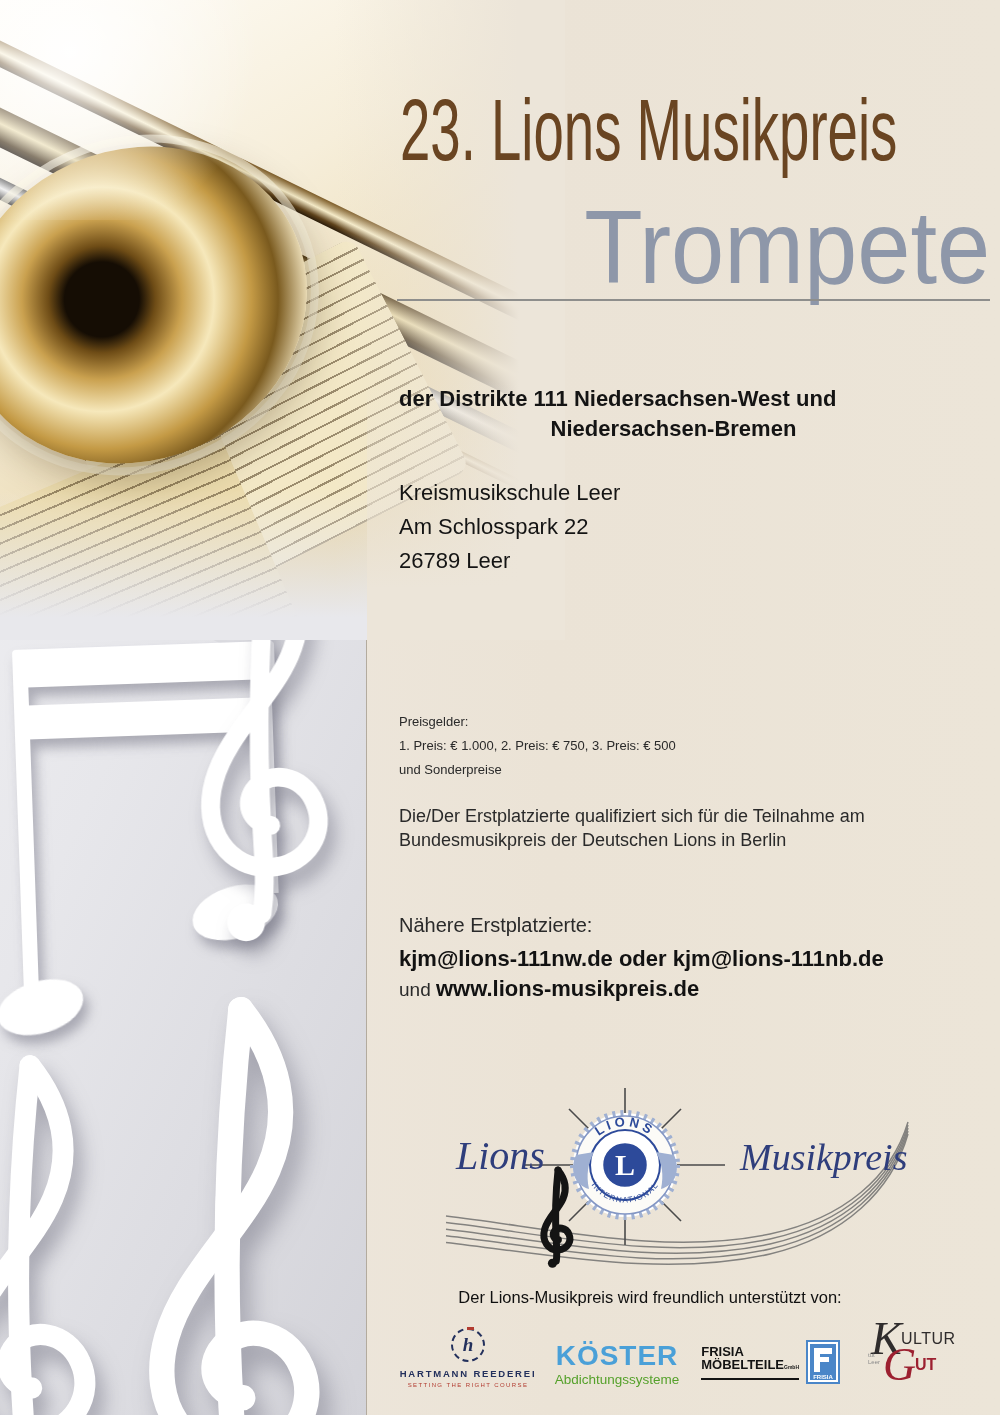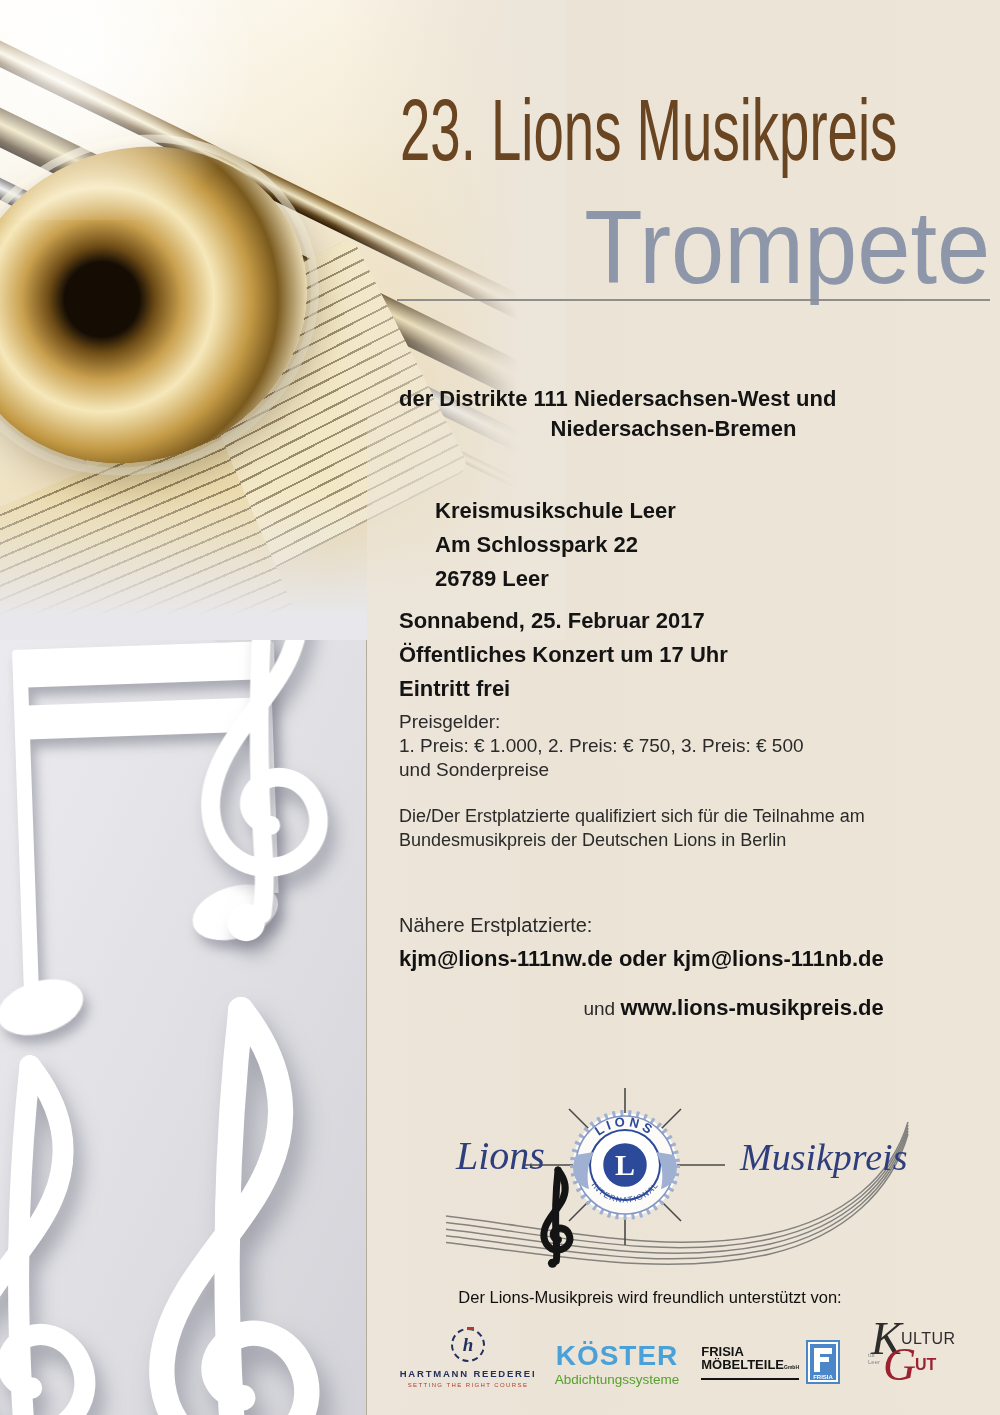--- a/index.html
+++ b/index.html
@@ -52,28 +52,28 @@
     font-size:88px;font-weight:400;line-height:1;letter-spacing:0;
     color:var(--c-title-brown,#6a4522);transform:scaleX(.62);transform-origin:left top;}
   .instrument{position:absolute;right:10px;top:198px;margin:0;z-index:10;white-space:nowrap;
     font-size:104px;font-weight:400;line-height:.95;
     color:var(--c-instrument-gray,#8e97a9);transform:scaleX(.92);transform-origin:right top;}
   .divider{position:absolute;left:397px;top:299px;width:593px;height:2px;background:#8e8e8c;z-index:10;}
   
   .block{position:absolute;left:399px;z-index:10;}
   .subtitle{top:384px;font-size:22px;font-weight:bold;line-height:30px;display:inline-block;color:#141414;}
   .sub2{text-align:right;padding-right:40px;}
-  .venue{top:494px;font-size:22px;font-weight:bold;line-height:34px;color:#141414;margin-left:36px;}
+  .venue{top:476px;font-size:22px;font-weight:normal;line-height:34px;color:#141414;}
   .event{top:604px;font-size:22px;font-weight:bold;line-height:34px;color:#141414;}
-  .prizes{top:710px;font-size:19px;line-height:24px;color:#2a2a2a;}
+  .prizes{top:710px;font-size:13px;line-height:24px;color:#2a2a2a;}
   .qual{top:804px;font-size:18px;line-height:24px;color:#2a2a2a;}
   .info{top:914px;color:#2a2a2a;}
   .info-h{font-size:20px;}
   .info-mail{margin-top:9px;font-size:22px;font-weight:bold;color:#121212;}
-  .info-web{margin-top:23px;font-size:19px;text-align:right;}
+  .info-web{margin-top:4px;font-size:19px;}
   .info-web .site{font-size:22px;font-weight:bold;color:#121212;}
   
   .logoblock{position:absolute;left:440px;top:1088px;width:520px;height:190px;z-index:10;}
   .logoblock svg{position:absolute;inset:0;}
   .logo-word{position:absolute;font-family:"Liberation Serif",serif;font-style:italic;
     color:var(--c-navy,#2f3e7c);white-space:nowrap;}
   .lions-word{left:16px;top:44px;font-size:40px;}
   .musik-word{left:300px;top:47px;font-size:38px;}
   
   .supp-h{position:absolute;left:420px;top:1288px;width:460px;text-align:center;
@@ -159,25 +159,20 @@
     <div>der Distrikte 111 Niedersachsen-West und</div>
     <div class="sub2">Niedersachsen-Bremen</div>
   </div>
 
   <div class="block venue">
     <div>Kreismusikschule Leer</div>
     <div>Am Schlosspark 22</div>
     <div>26789 Leer</div>
   </div>
 
-  <div class="block event">
-    <div>Sonnabend, 25. Februar 2017</div>
-    <div>Öffentliches Konzert um 17 Uhr</div>
-    <div>Eintritt frei</div>
-  </div>
 
   <div class="block prizes">
     <div>Preisgelder:</div>
     <div>1. Preis: € 1.000, 2. Preis: € 750, 3. Preis: € 500</div>
     <div>und Sonderpreise</div>
   </div>
 
   <div class="block qual">
     <div>Die/Der Erstplatzierte qualifiziert sich für die Teilnahme am</div>
     <div>Bundesmusikpreis der Deutschen Lions in Berlin</div>

